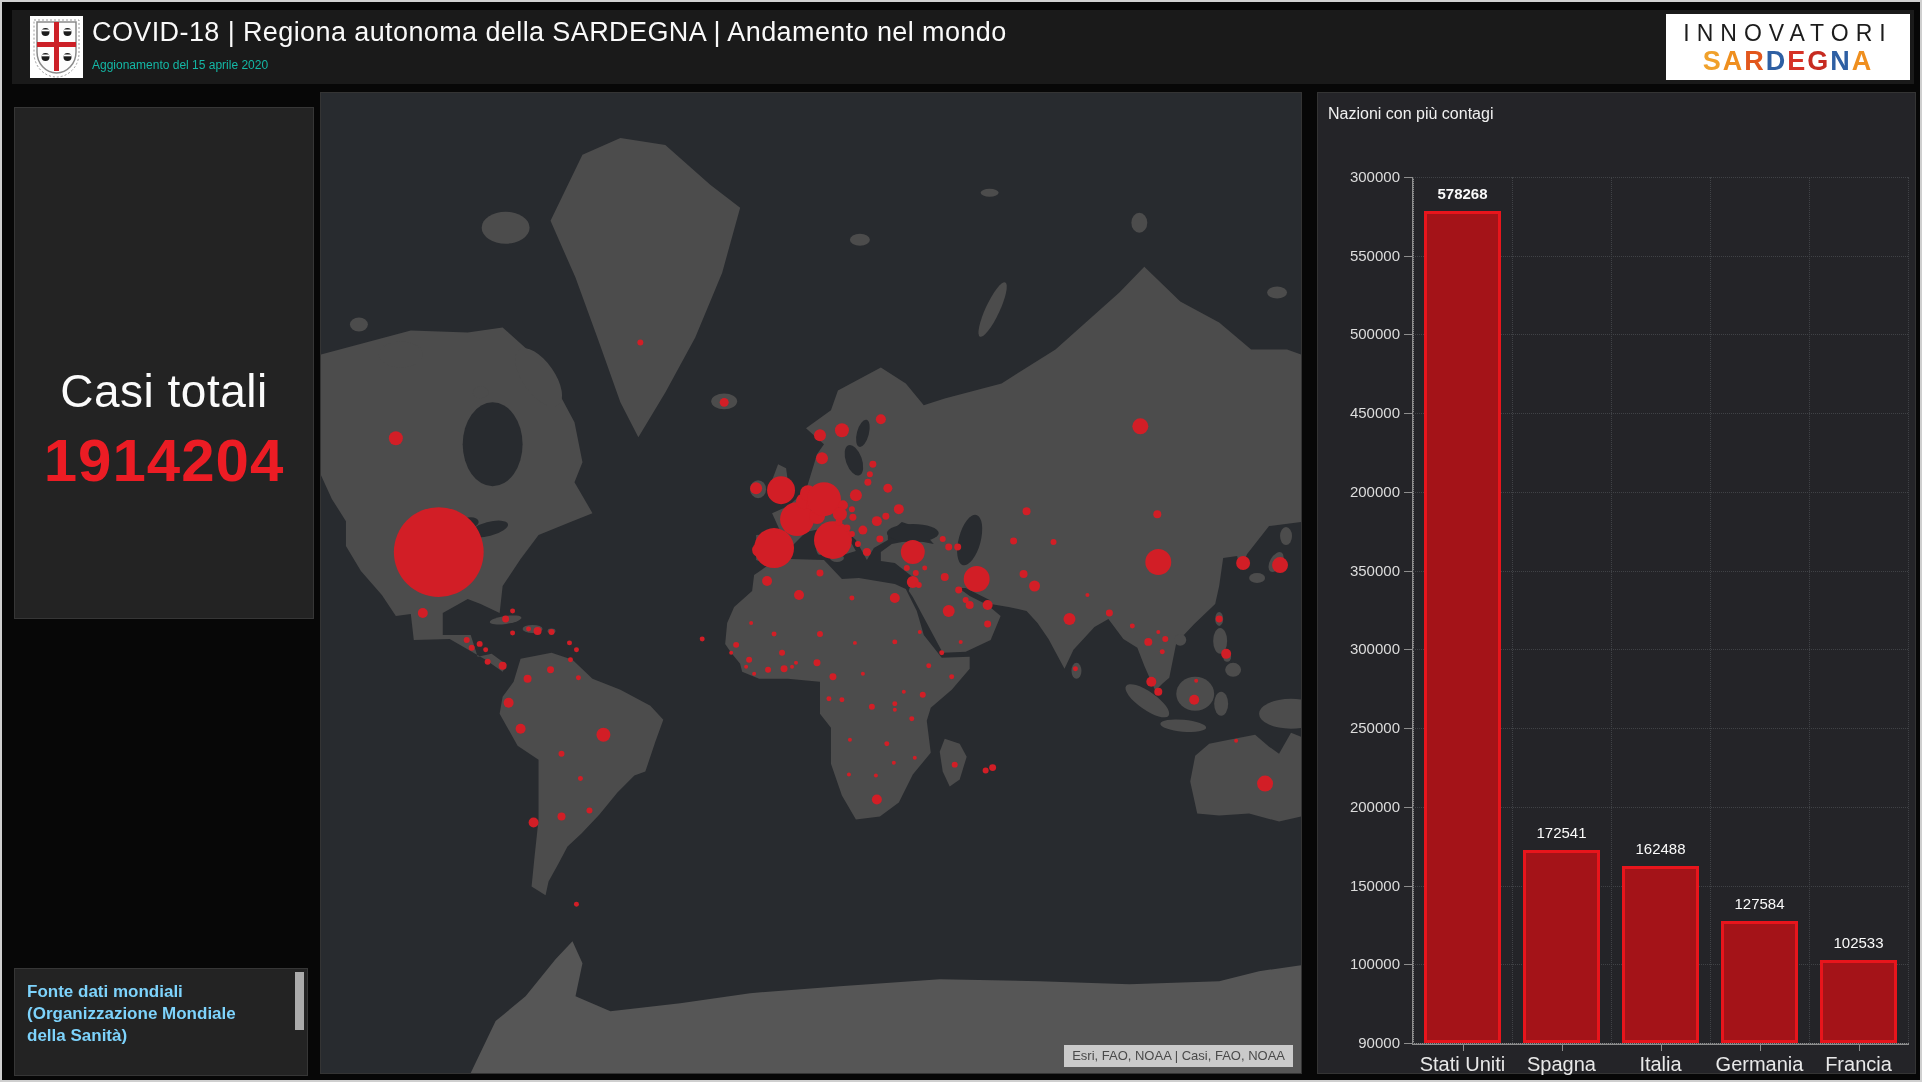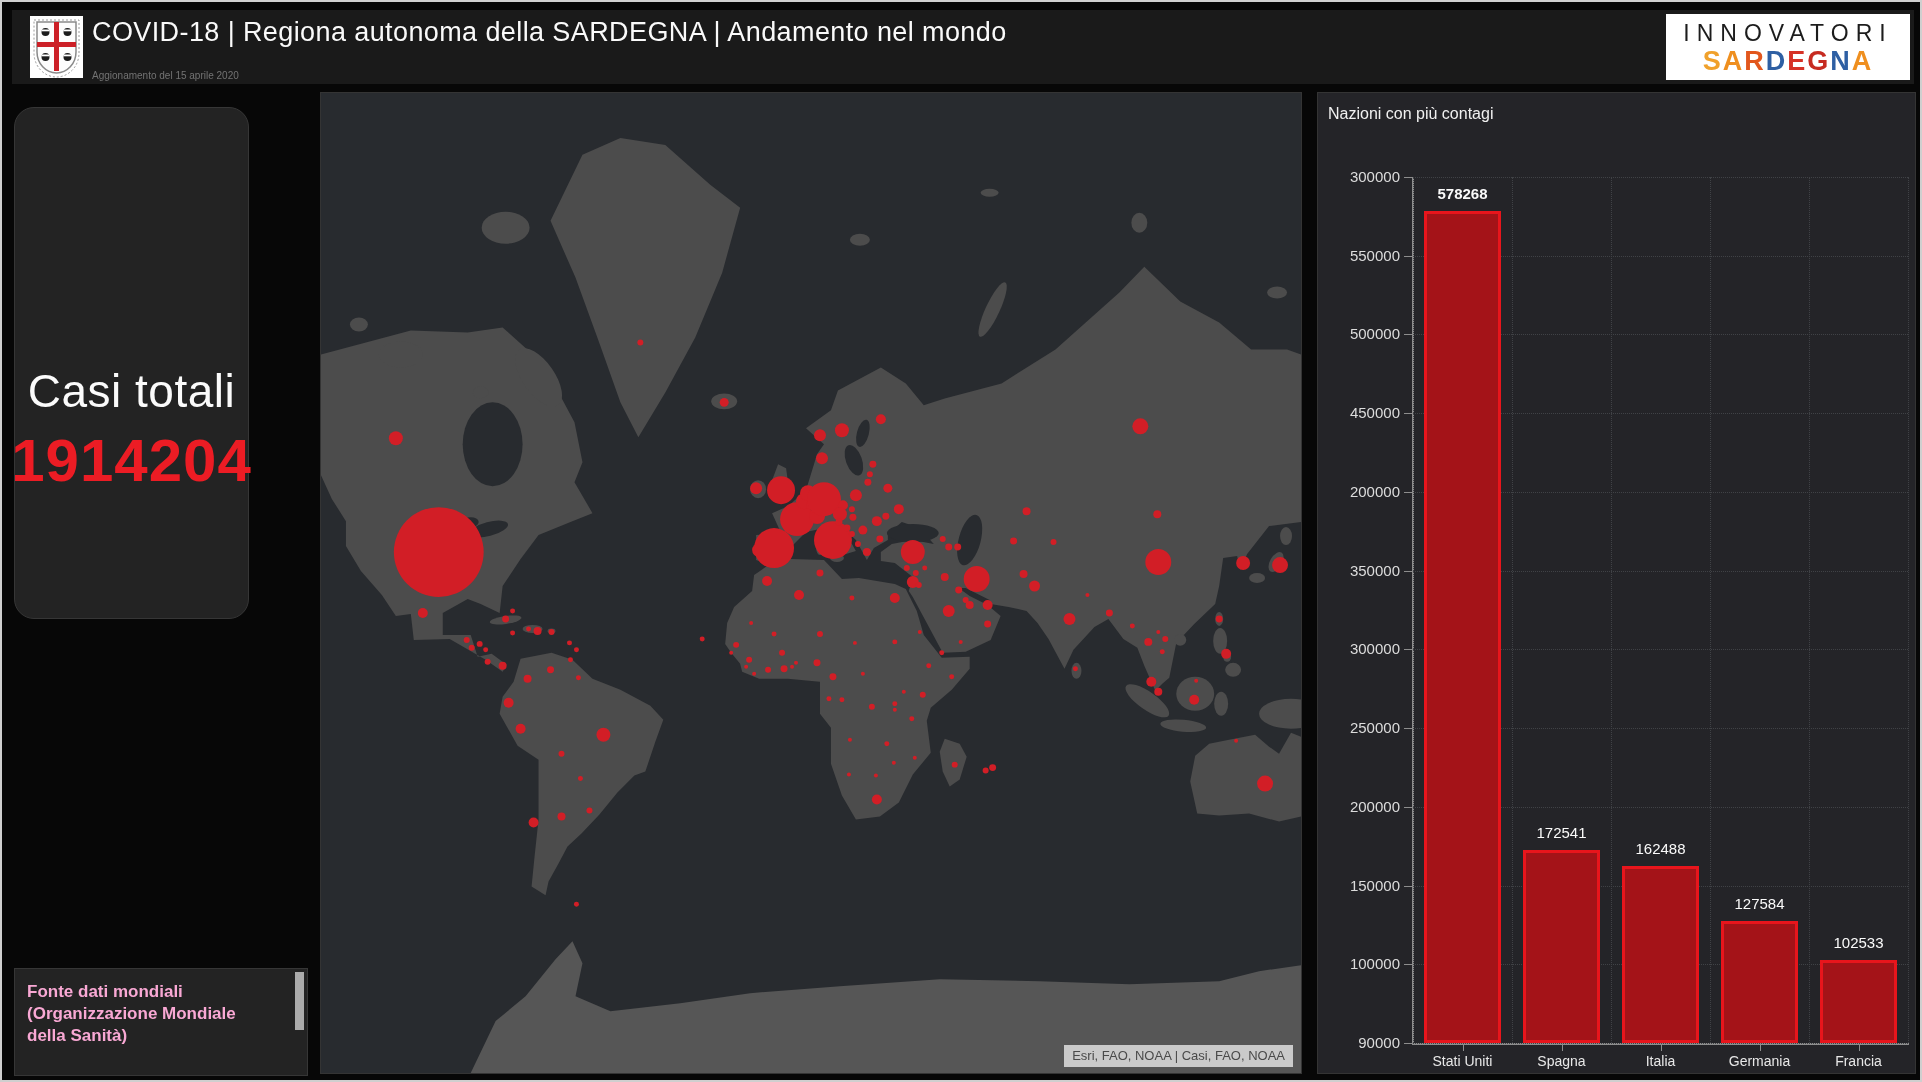--- a/index.html
+++ b/index.html
@@ -8,39 +8,39 @@
   .frame { position:relative; width:1922px; height:1082px; background:#070707;
            border:2px solid #cfcfcf; overflow:hidden; }
 
   
   .header { position:absolute; left:10px; top:8px; width:1902px; height:74px;
             background:#1a1a1a; }
   .stemma-box { position:absolute; left:18px; top:6px; width:53px; height:62px;
                 background:#fff; }
   .head-titles { position:absolute; left:80px; top:7px; color:#f5f5f5; }
   .head-title { font-size:27px; font-weight:400; letter-spacing:.4px; color:#fafafa; }
-  .head-sub { font-size:10px; color:#737373; margin-top:22px; }
+  .head-sub { font-size:12px; color:#14b8a6; margin-top:10px; }
   .brand-box { position:absolute; right:4px; top:4px; width:244px; height:66px;
                background:#fff; text-align:center; padding-top:6px; }
   .brand-line1 { font-size:23px; letter-spacing:7px; color:#1c1c1c; font-weight:400; }
   .brand-line2 { font-size:27px; font-weight:700; letter-spacing:2px; line-height:1.05; }
 
   
   .panel { position:absolute; background:#232323; border:1px solid #363636; }
-  .stat-panel { left:12px; width:235px; display:flex; flex-direction:column;
-                align-items:center; justify-content:center; text-align:center;border-radius:20px; }
+  .stat-panel { left:12px; width:300px; display:flex; flex-direction:column;
+                align-items:center; justify-content:center; text-align:center; }
   #panel-cases  { top:105px; height:512px; }
   #panel-deaths { top:628px; height:327px; }
   #panel-cases .stat-inner  { transform:translateY(66px); }
   #panel-deaths .stat-inner { transform:translateY(32px); }
   .stat-label { font-size:46px; font-weight:400; color:#fbfbfb; letter-spacing:.5px; }
   .stat-value { font-size:60px; font-weight:700; color:#ec1c24; margin-top:8px; letter-spacing:1px; }
   #panel-source { left:12px; top:966px; width:294px; height:108px;
                   padding:12px 34px 10px 12px; }
-  .source-text { font-size:17px; font-weight:700; color:#f9a8d4; line-height:1.3; }
+  .source-text { font-size:17px; font-weight:700; color:#7dd3fc; line-height:1.3; }
   .scrollbar { position:absolute; right:3px; top:3px; width:9px; height:58px;
                background:#ababab; }
 
   
   .map-panel { position:absolute; left:318px; top:90px; width:982px; height:982px;
                background:#282b2f; border:1px solid #343434; }
   .map-panel svg { display:block; width:100%; height:100%; }
   .attribution { position:absolute; right:8px; bottom:6px; height:22px;
                  background:rgba(222,222,222,.85); color:#4a4a4a; font-size:13px;
                  line-height:22px; padding:0 8px; }
@@ -54,21 +54,21 @@
   .vgrid { position:absolute; top:84px; height:866px; width:0;
            border-left:1px dotted #404246; }
   .axis-y { position:absolute; left:94px; top:84px; width:2px; height:868px; background:#8d8d8d; }
   .axis-x { position:absolute; left:94px; top:950px; width:497px; height:2px; background:#8d8d8d; }
   .ytick-label { position:absolute; left:0; width:82px; text-align:right;
                  font-size:15px; color:#dcdcdc; }
   .ytick-mark { position:absolute; left:86px; width:8px; height:1px; background:#8d8d8d; }
   .xtick-mark { position:absolute; top:952px; width:1px; height:6px; background:#8d8d8d; }
   .bar { position:absolute; background:#a41318; border:3px solid #e8151c; }
   .bar-value { position:absolute; text-align:center; font-size:15px; color:#fafafa; }
-  .cat-label { position:absolute; top:960px; text-align:center; font-size:14px; color:#e8e8e8; }
+  .cat-label { position:absolute; top:960px; text-align:center; font-size:20px; color:#e8e8e8; }
 </style>
 </head>
 <body>
 
 <div class="frame">
 
   <div class="header">
     <div class="stemma-box">
       <svg viewBox="0 0 53 62">
         <rect width="53" height="62" fill="#ffffff"></rect>

